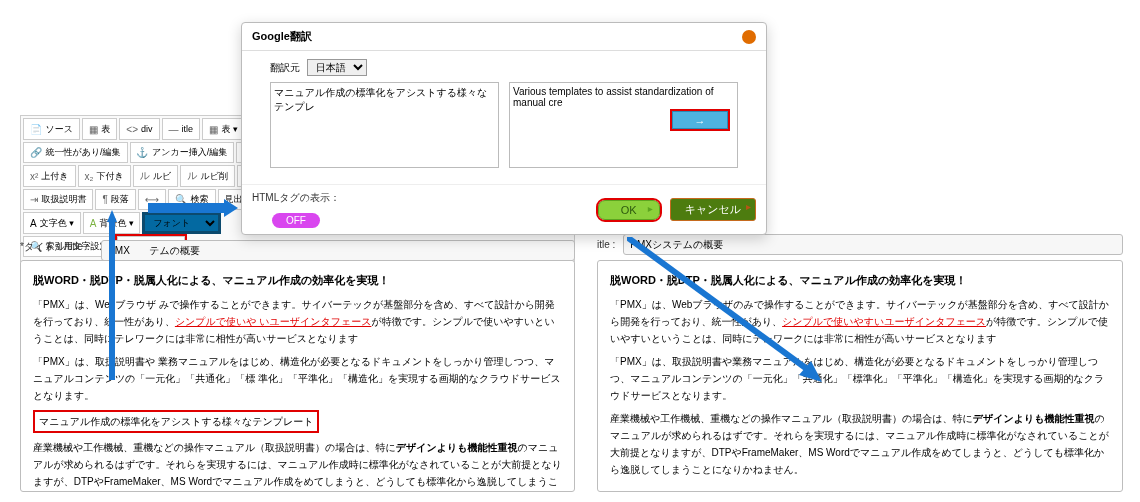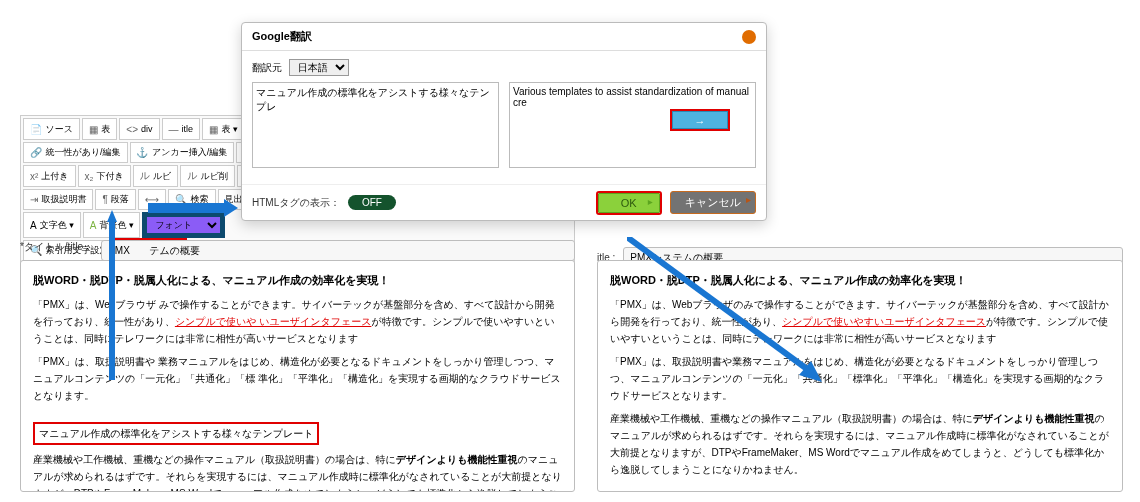--- a/index.html
+++ b/index.html
@@ -2,56 +2,56 @@
 <html><head>
 <meta charset="utf-8">
 <style>
   * { box-sizing: border-box; margin: 0; padding: 0; }
   body { font-family: "Meiryo", "Hiragino Sans", sans-serif; font-size: 10px; background: #fff; width: 1140px; height: 502px; position: relative; overflow: hidden; }
   
   .toolbar { position: absolute; left: 20px; top: 115px; width: 555px; border: 1px solid #ccc; background: #fafafa; padding: 2px; }
   .tb-row { display: flex; gap: 2px; margin-bottom: 2px; flex-wrap: wrap; }
   .tb-btn { display: inline-flex; align-items: center; gap: 3px; padding: 3px 6px; border: 1px solid #ccc; background: #fff; font-size: 9px; cursor: pointer; white-space: nowrap; }
   .tb-btn .ico { font-size: 10px; color: #666; }
-  .tb-sel { padding: 2px 12px 2px 4px; border: 5px solid #0c4a6e; background: #8b5cf6; font-size: 9px; }
+  .tb-sel { padding: 2px 12px 2px 4px; border: 3px solid #0c4a6e; background: #0369a1; font-size: 9px; }
   .redbox { outline: 2px solid #e00000 !important; }
   
   .title-row { position: absolute; left: 20px; top: 240px; width: 555px; display: flex; align-items: flex-start; gap: 8px; }
   .title-label { font-size: 10px; color: #333; }
   .title-input { flex: 1; border: 1px solid #bdbdbd; border-radius: 3px; padding: 4px 6px; font-size: 10px; background: #f7f7f7; }
   
   .content-box { position: absolute; border: 1px solid #bdbdbd; border-radius: 3px; padding: 10px 12px; background: #fff; font-size: 10px; line-height: 1.7; overflow: hidden; }
   .content-box.left { left: 20px; top: 260px; width: 555px; height: 232px; }
   .content-box.right { left: 597px; top: 260px; width: 526px; height: 232px; }
   .content-box h4 { font-size: 11px; font-weight: bold; margin-bottom: 6px; }
   .content-box p { margin-bottom: 6px; }
   .red-text { color: #e00000; text-decoration: underline; }
-  .boxed-line { display: inline-block; border: 2px solid #e00000; padding: 1px 4px; font-size: 10px; margin-top: 12px; }
+  .boxed-line { display: inline-block; border: 2px solid #e00000; padding: 1px 4px; font-size: 10px; }
   
   .dialog { position: absolute; left: 241px; top: 22px; width: 526px; background: #fff; border: 1px solid #bbb; border-radius: 4px; box-shadow: 0 4px 14px rgba(0,0,0,0.18); }
   .dlg-header { display: flex; justify-content: space-between; align-items: center; padding: 6px 10px; border-bottom: 1px solid #ddd; }
   .dlg-title { font-weight: bold; font-size: 11px; }
   .dlg-close { width: 14px; height: 14px; border-radius: 50%; background: #e06c00; }
-  .dlg-body { padding: 8px 10px; }
+  .dlg-body { padding: 8px 28px; }
   .dlg-row { display: flex; gap: 10px; margin-bottom: 6px; }
   .dlg-col { flex: 1; }
   .dlg-label { font-size: 10px; margin-right: 4px; }
   .dlg-select { font-size: 10px; padding: 1px 4px; border: 1px solid #999; }
   .dlg-ta { width: 100%; height: 86px; border: 1px solid #bbb; font-size: 10px; padding: 3px; resize: none; font-family: inherit; }
   .dlg-arrow-btn { position: absolute; left: 430px; top: 88px; width: 56px; height: 18px; background: #4fb3e0; border: 1px solid #2a8ab5; outline: 2px solid #e00000; color: #fff; font-size: 11px; text-align: center; line-height: 16px; cursor: pointer; }
   .dlg-footer { display: flex; justify-content: flex-end; align-items: center; gap: 10px; padding: 6px 10px; border-top: 1px solid #eee; }
-  .dlg-footer-left { margin-right: auto; display: flex; align-items: center; gap: 8px; }
+  .dlg-footer-left { margin-right: auto; display: flex; align-items: center; gap: 8px; flex-direction: column; }
   .html-tag-lbl { font-size: 10px; color: #333; }
-  .off-pill { background: #14532d; color: #fff; border-radius: 9px; padding: 2px 14px; font-size: 10px; }
-  .btn-ok { background: #8bd13b; border: 1px solid #5ca51f; border-radius: 1px; padding: 3px 22px; font-size: 11px; color: #2e5a0f; outline: 2px solid #e00000; cursor: pointer; position: relative; }
+  .off-pill { background: #d946ef; color: #fff; border-radius: 9px; padding: 2px 14px; font-size: 10px; }
+  .btn-ok { background: #8bd13b; border: 1px solid #5ca51f; border-radius: 7px; padding: 3px 22px; font-size: 11px; color: #2e5a0f; outline: 2px solid #e00000; cursor: pointer; position: relative; }
   .btn-ok::after { content: "▸"; position: absolute; right: 6px; top: 2px; font-size: 10px; color: #5ca51f; }
-  .btn-cancel { background: #737373; border: 1px solid #c66a1e; border-radius: 3px; padding: 3px 14px; font-size: 11px; color: #fff; cursor: pointer; position: relative; }
+  .btn-cancel { background: #4d7c0f; border: 1px solid #c66a1e; border-radius: 3px; padding: 3px 14px; font-size: 11px; color: #fff; cursor: pointer; position: relative; }
   .btn-cancel::after { content: "▸"; position: absolute; right: 4px; top: 2px; font-size: 10px; color: #b85516; }
   
-  .title-row.right { position: absolute; left: 597px; top: 247px; width: 526px; display: flex; align-items: center; gap: 8px; }
+  .title-row.right { position: absolute; left: 597px; top: 234px; width: 526px; display: flex; align-items: center; gap: 8px; }
   
   
   .arrow1 { position: absolute; left: 107px; top: 210px; width: 10px; height: 170px; }
   .arrow2 { position: absolute; left: 148px; top: 199px; width: 90px; height: 18px; }
   .arrow3 { position: absolute; left: 627px; top: 237px; width: 195px; height: 145px; }
 </style>
 </head>
 <body>
 
 <div class="toolbar" id="toolbar-mount">

